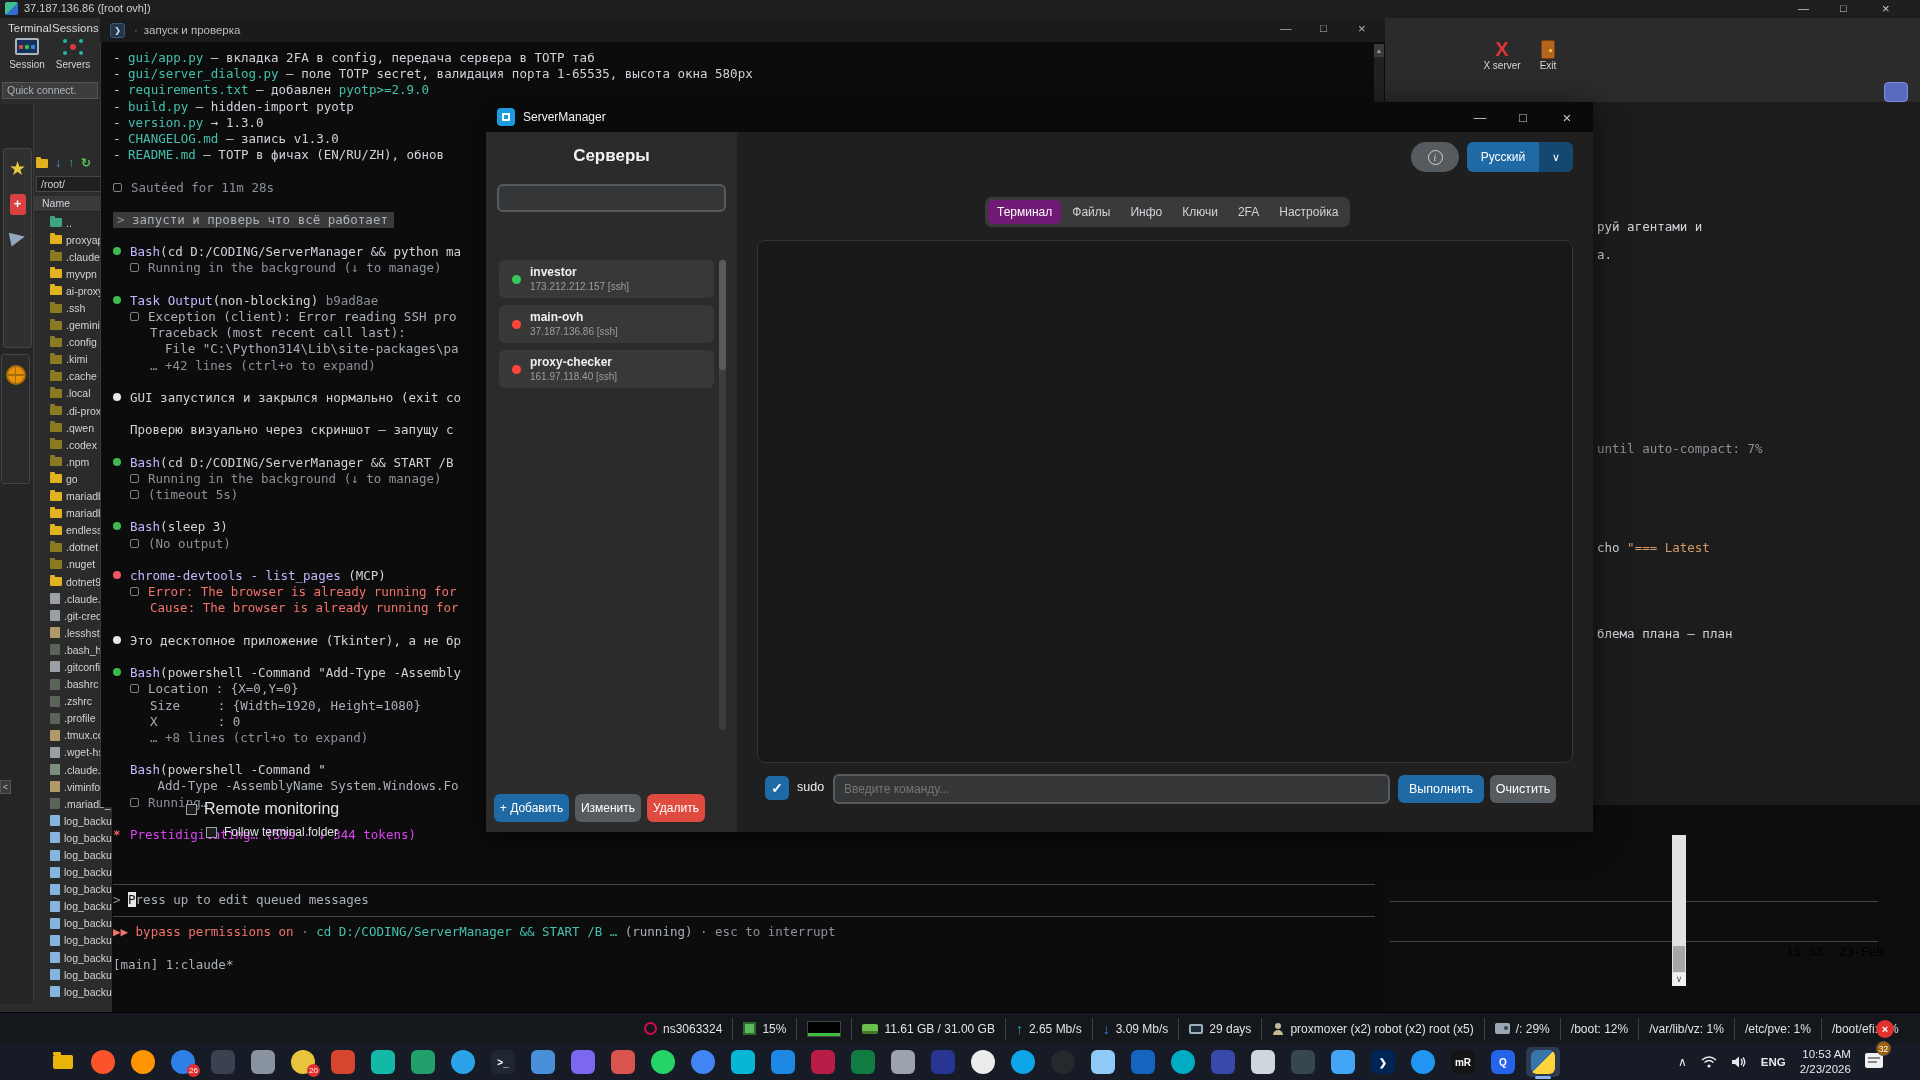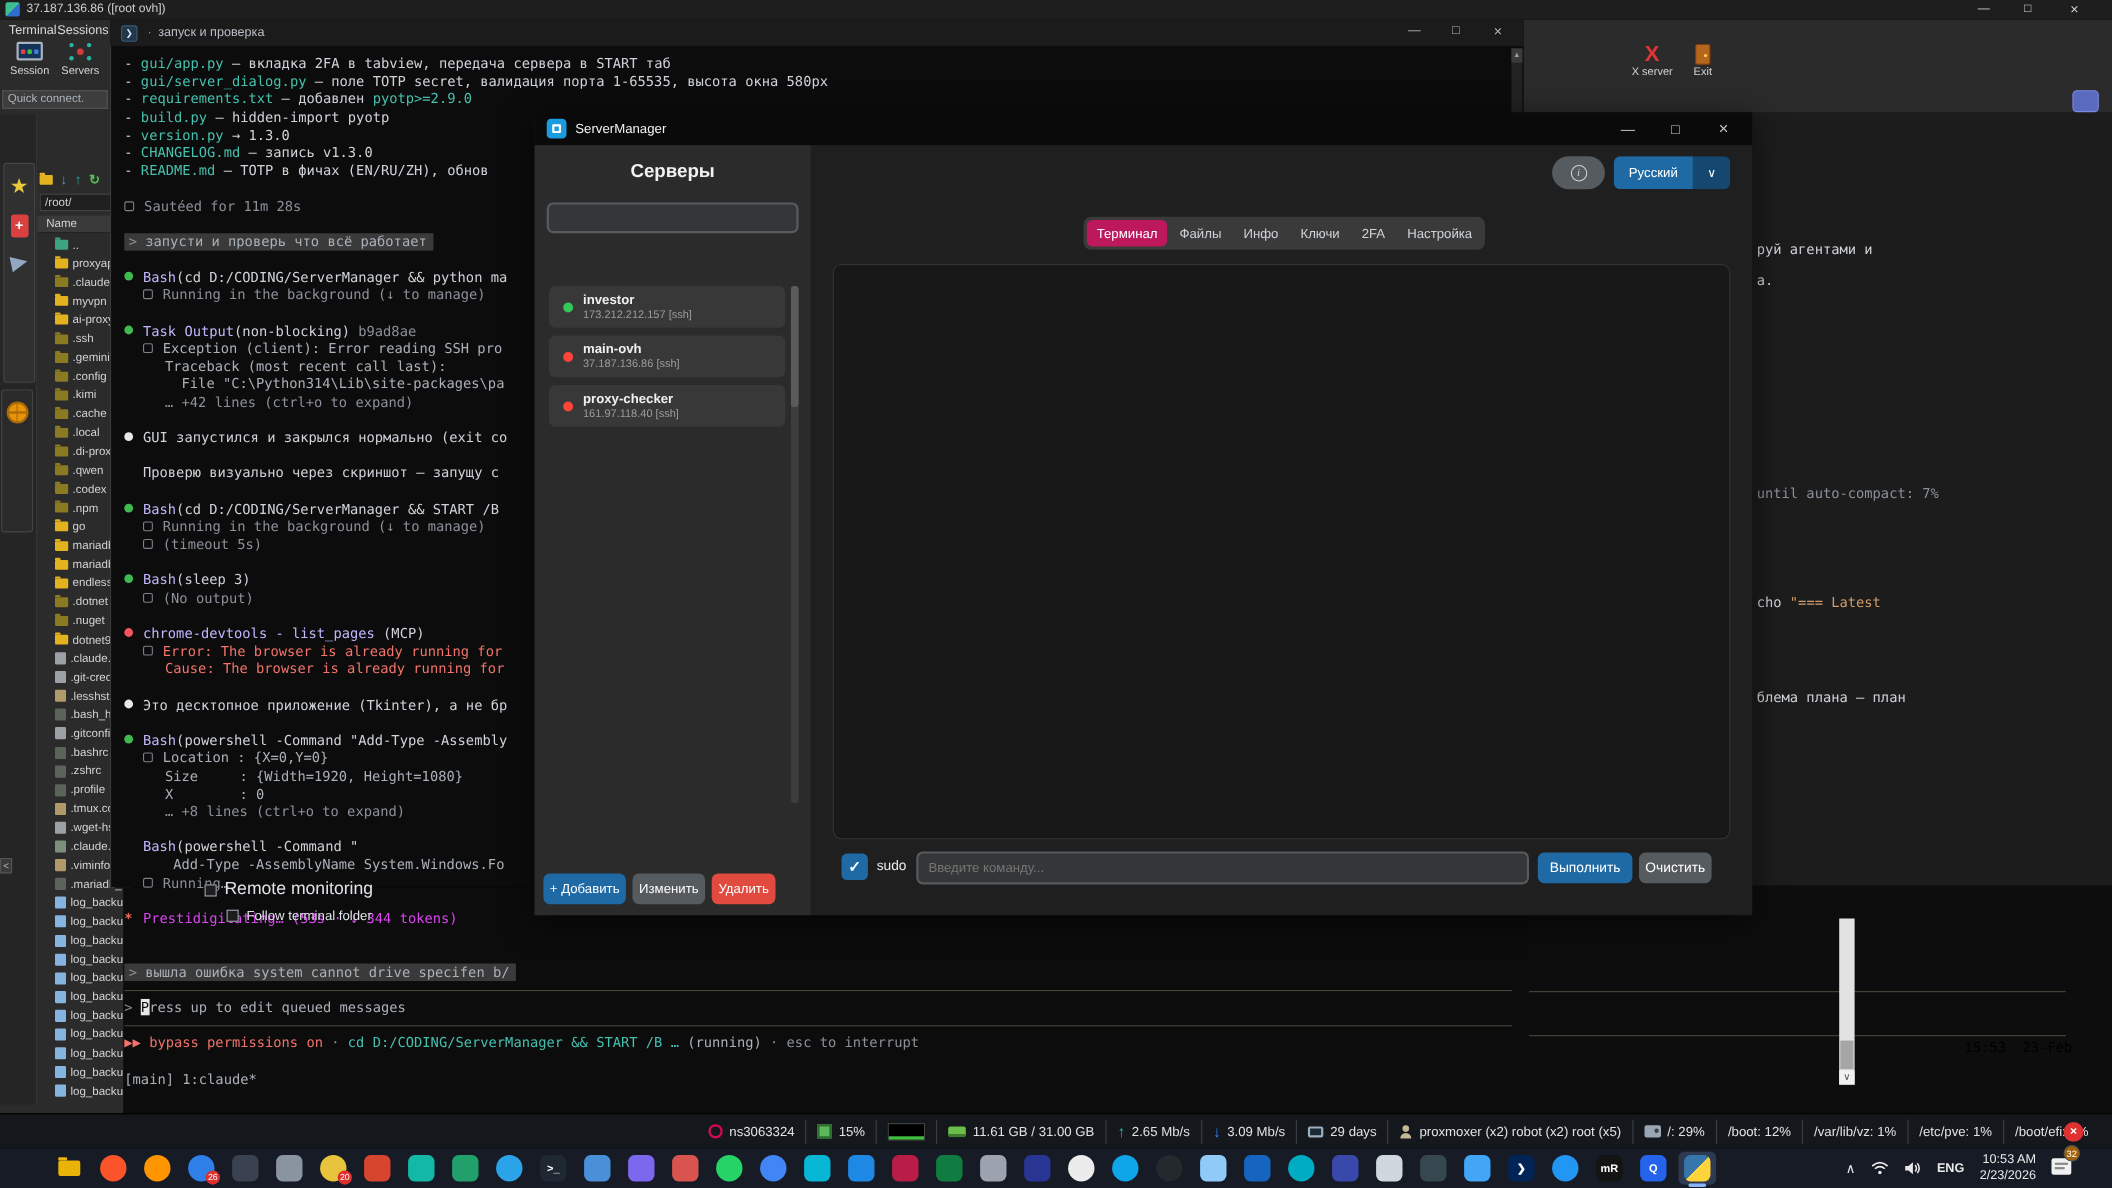--- a/index.html
+++ b/index.html
@@ -59,21 +59,21 @@
   
   #sm{left:486px;top:102px;width:1107px;height:730px;background:#1f1f1f;z-index:5;box-shadow:0 6px 28px rgba(0,0,0,.6)}
   #sm-titlebar{position:absolute;left:0;top:0;width:1107px;height:30px;background:#0a0a0a;display:flex;align-items:center}
   #sm-sidebar{position:absolute;left:0;top:30px;width:251px;height:700px;background:#2b2b2b}
   .sm-card{position:absolute;left:13px;width:215px;height:38px;background:#383838;border-radius:6px}
   .sm-dot{position:absolute;left:13px;top:15px;width:9px;height:9px;border-radius:50%}
   .sm-name{position:absolute;left:31px;top:5px;color:#f0f0f0;font-size:12px;font-weight:bold}
   .sm-addr{position:absolute;left:31px;top:21px;color:#9a9da1;font-size:10px}
   .sm-btn{position:absolute;height:28px;border-radius:6px;color:#fff;font-size:12px;display:flex;align-items:center;justify-content:center;border:none}
   .sm-tab{height:24px;border-radius:5px;color:#cfd3d7;font-size:12px;display:flex;align-items:center;justify-content:center;padding:0 9px}
-  .sm-tab.active{background:#be185d;color:#fff}
+  .sm-tab.active{background:#701a75;color:#fff}
   .wctl{width:38px;height:30px;display:flex;align-items:center;justify-content:center;color:#c8c8c8;font-size:13px}
   input{outline:none}
 </style>
 </head>
 <body>
 
 <div class="abs" id="bg-right"></div>
 <div class="abs" id="bg-band"></div>
 <div class="abs" id="bg-bottom"></div>
 <div id="bg-frags">
@@ -364,21 +364,21 @@
   <span style="margin-left:6px">запуск и проверка</span>
   <span class="abs" style="left:1180px;top:4px;color:#b0b5bc">—</span>
   <span class="abs" style="left:1220px;top:4px;color:#b0b5bc">□</span>
   <span class="abs" style="left:1258px;top:3px;color:#b0b5bc;font-size:13px">×</span>
 </div>
 
 <div class="abs" style="left:1374px;top:44px;width:10px;height:756px;background:#222;z-index:2">
   <div style="width:10px;height:13px;background:#3a3a3a;color:#999;font-size:7px;text-align:center;line-height:13px">▲</div>
 </div>
 <div class="abs" id="claude-rows">
-    <div class="crow" style="padding-left: 13px;"><span class="cw">- </span><span class="cc">gui/app.py</span><span class="cw"> — вкладка 2FA в tabview, передача сервера в START таб</span></div>
+    <div class="crow" style="padding-left: 13px;"><span class="cw">- </span><span class="cc">gui/app.py</span><span class="cw"> — вкладка 2FA в config, передача сервера в TOTP таб</span></div>
     <div class="crow" style="padding-left: 13px;"><span class="cw">- </span><span class="cc">gui/server_dialog.py</span><span class="cw"> — поле TOTP secret, валидация порта 1-65535, высота окна 580px</span></div>
     <div class="crow" style="padding-left: 13px;"><span class="cw">- </span><span class="cc">requirements.txt</span><span class="cw"> — добавлен </span><span class="cc">pyotp&gt;=2.9.0</span></div>
     <div class="crow" style="padding-left: 13px;"><span class="cw">- </span><span class="cc">build.py</span><span class="cw"> — hidden-import pyotp</span></div>
     <div class="crow" style="padding-left: 13px;"><span class="cw">- </span><span class="cc">version.py</span><span class="cw"> → 1.3.0</span></div>
     <div class="crow" style="padding-left: 13px;"><span class="cw">- </span><span class="cc">CHANGELOG.md</span><span class="cw"> — запись v1.3.0</span></div>
     <div class="crow" style="padding-left: 13px;"><span class="cw">- </span><span class="cc">README.md</span><span class="cw"> — TOTP в фичах (EN/RU/ZH), обнов</span></div>
     <div class="crow"></div>
     <div class="crow" style="padding-left: 13px;"><span class="sq"></span><span class="cd">Sautéed for 11m 28s</span></div>
     <div class="crow"></div>
     <div class="crow" style="padding-left: 13px;"><span class="hlbar"><span class="cd">&gt; </span><span class="cq">запусти и проверь что всё работает</span></span></div>
@@ -415,21 +415,20 @@
     <div class="crow" style="padding-left: 50px;"><span class="cq">X        : 0</span></div>
     <div class="crow" style="padding-left: 50px;"><span class="cd">… +8 lines (ctrl+o to expand)</span></div>
     <div class="crow"></div>
     <div class="crow" style="padding-left: 30px;"><span class="cB">Bash</span><span class="cw">(powershell -Command "</span></div>
     <div class="crow" style="padding-left: 50px;"><span class="cq"> Add-Type -AssemblyName System.Windows.Fo</span></div>
     <div class="crow" style="padding-left: 30px;"><span class="sq"></span><span class="cd">Running…</span></div>
     <div class="crow"></div>
     <div class="crow" style="padding-left: 13px;"><span class="mk star">*</span><span class="cp">Prestidigitating… </span><span class="cp">(53s · ↓ 344 tokens)</span></div>
     <div class="crow"></div>
     <div class="crow"></div>
-    <div class="crow" style="padding-left: 13px;"><span class="hlbar"><span class="cd">&gt; </span><span class="cq">вышла ошибка system cannot drive specifen b/</span></span></div>
     <div class="crow hrline" style="margin-left: 13px; width: 1262px;"></div>
     <div class="crow" style="padding-left: 13px;"><span class="cd">&gt; </span><span class="ccur">P</span><span class="cq">ress up to edit queued messages</span></div>
     <div class="crow hrline" style="margin-left: 13px; width: 1262px;"></div>
     <div class="crow" style="padding-left: 13px;"><span class="ce">▶▶ bypass permissions on</span><span class="cd"> · </span><span class="cc">cd D:/CODING/ServerManager &amp;&amp; START /B …</span><span class="cq"> (running)</span><span class="cd"> · esc to interrupt</span></div>
     <div class="crow"></div>
     <div class="crow" style="padding-left: 13px;"><span class="cq">[main] 1:claude*</span></div>
   </div>
 
 <div class="abs" id="sm">
   <div id="sm-titlebar">

